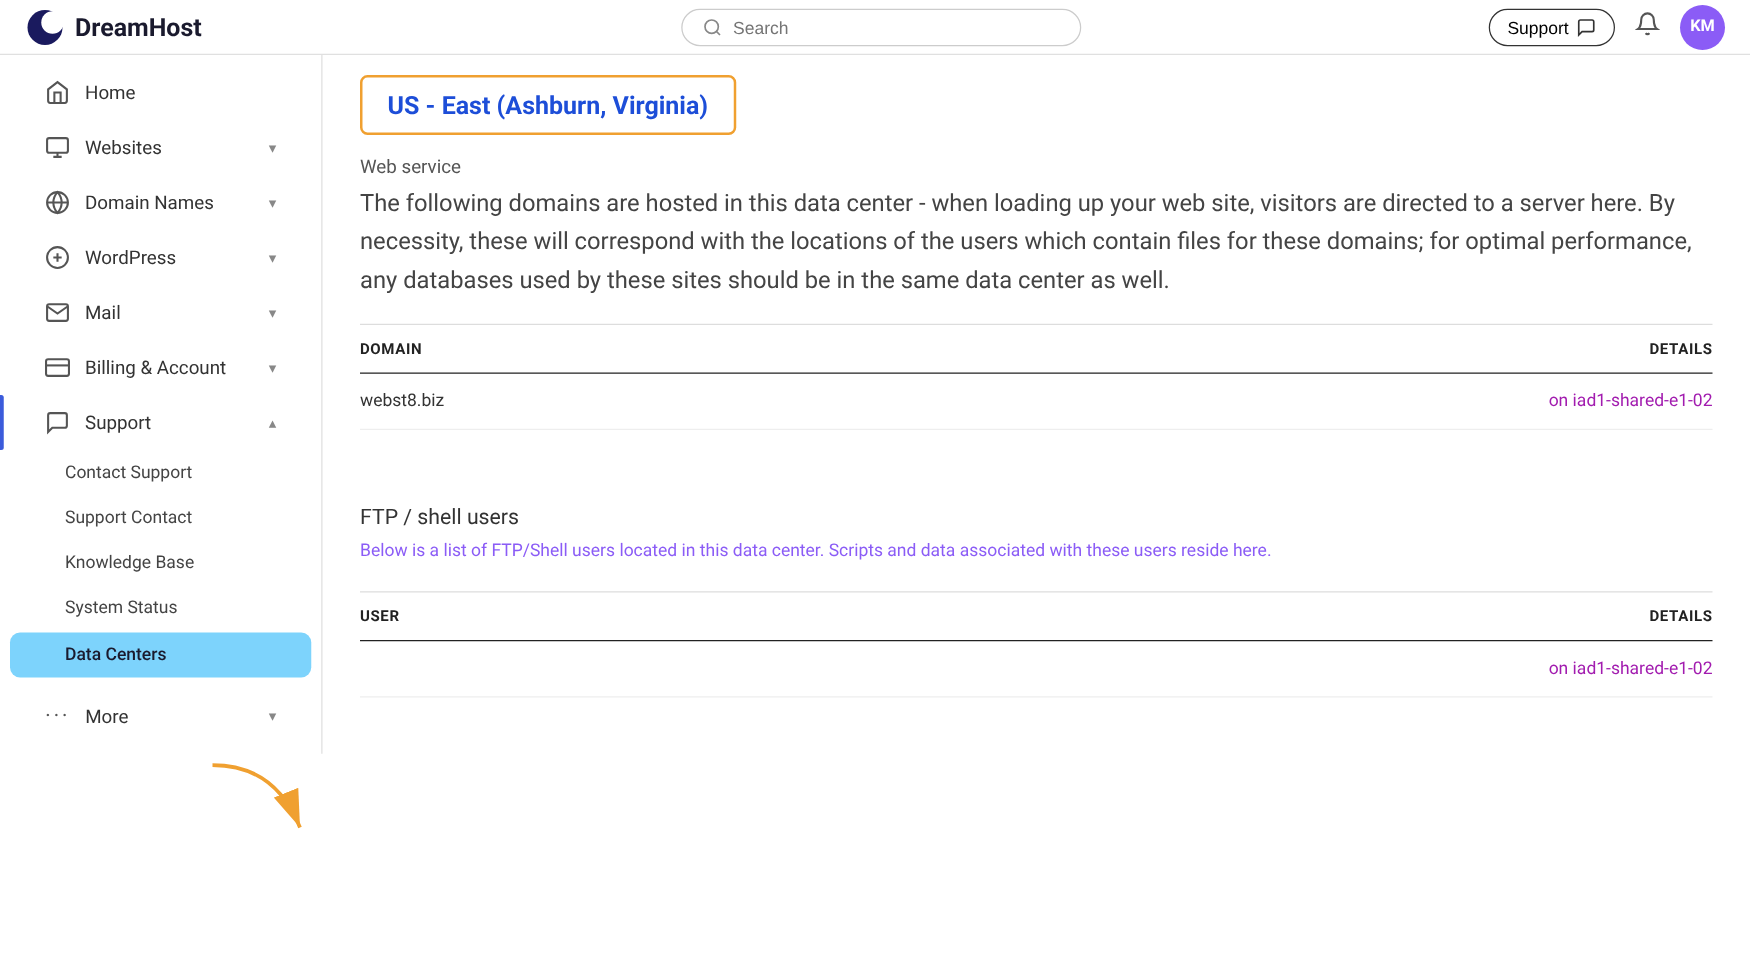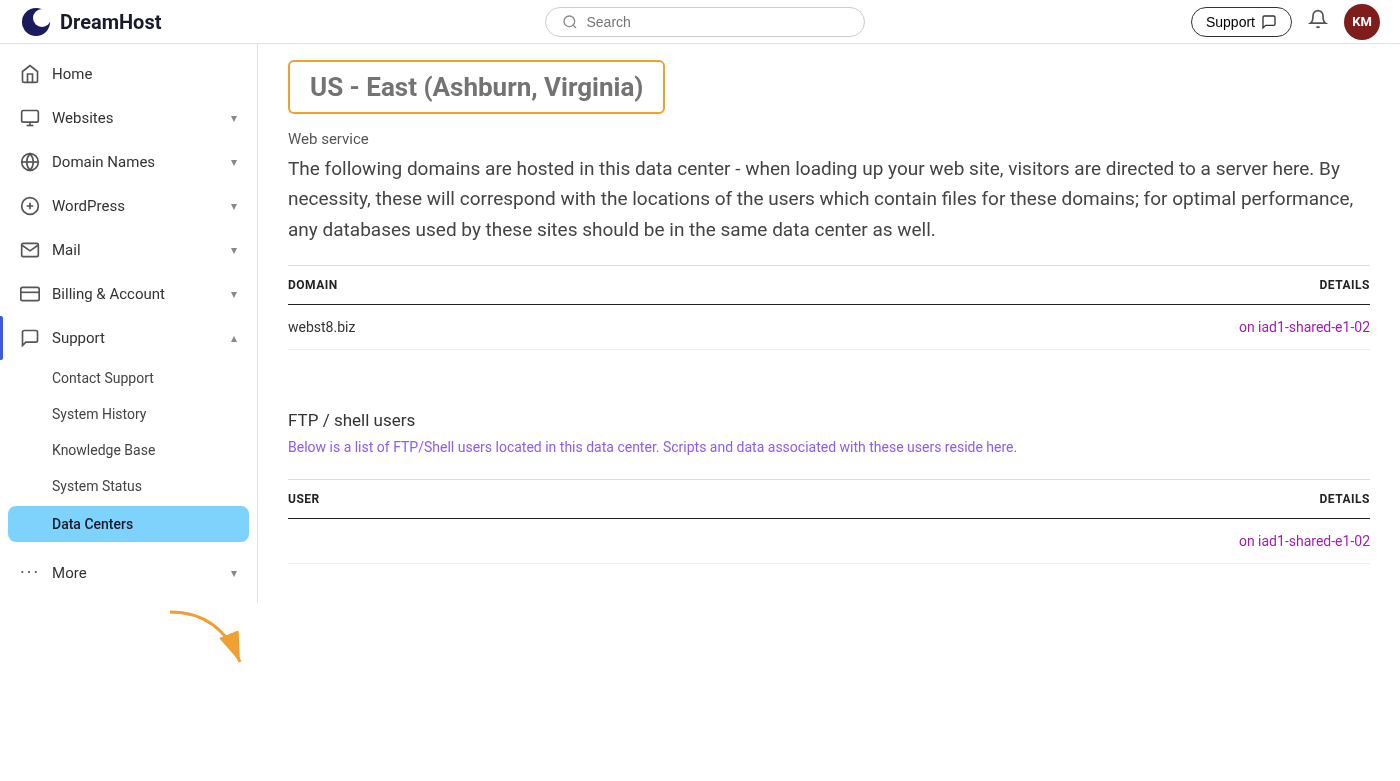--- a/index.html
+++ b/index.html
@@ -26,36 +26,36 @@
     }
     .search-icon-svg { color: #888; flex-shrink: 0; }
     .header-actions { display: flex; align-items: center; gap: 12px; }
     .support-btn {
       display: flex; align-items: center; gap: 6px;
       border: 1.5px solid #333; border-radius: 20px; padding: 6px 14px;
       font-size: 14px; font-weight: 500; cursor: pointer; background: #fff;
     }
     .bell-btn { background: none; border: none; cursor: pointer; padding: 4px; font-size: 18px; color: #555; }
     .avatar {
-      width: 36px; height: 36px; border-radius: 50%; background: #7f1d1d;
+      width: 36px; height: 36px; border-radius: 50%; background: #8b5cf6;
       display: flex; align-items: center; justify-content: center;
       color: #fff; font-weight: 700; font-size: 13px; cursor: pointer;
     }
 
     
     .layout { display: flex; flex: 1; overflow: hidden; }
 
     
     .sidebar {
       width: 258px; border-right: 1px solid #e0e0e0; background: #fff;
       overflow-y: auto; flex-shrink: 0; padding: 8px 0;
     }
     .nav-item {
       display: flex; align-items: center; gap: 12px;
-      padding: 12px 20px; cursor: pointer; font-size: 15px; color: #333;
+      padding: 12px 36px; cursor: pointer; font-size: 15px; color: #333;
       position: relative;
     }
     .nav-item .nav-icon { width: 20px; height: 20px; flex-shrink: 0; color: #555; }
     .nav-item .chevron { margin-left: auto; font-size: 12px; color: #888; }
     .nav-item.active-indicator::before {
       content: ''; position: absolute; left: 0; top: 0; bottom: 0;
       width: 3px; background: #3b5bdb; border-radius: 0 2px 2px 0;
     }
 
     
@@ -68,21 +68,21 @@
       font-weight: 500; color: #1a1a2e;
     }
 
     
     .main { flex: 1; overflow-y: auto; padding: 0; }
 
     .page-title-box {
       border: 2.5px solid #f0a030; border-radius: 6px; display: inline-block;
       padding: 10px 20px; margin: 16px 20px 16px 30px;
     }
-    .page-title-box h1 { font-size: 26px; font-weight: 700; color: #737373; }
+    .page-title-box h1 { font-size: 20px; font-weight: 700; color: #1d4ed8; }
 
     .content-section { padding: 0 30px 20px 30px; }
 
     .description { font-size: 14px; color: #444; margin-bottom: 16px; line-height: 1.6; }
 
     .service-label { font-size: 15px; color: #555; margin-bottom: 6px; }
     .service-description { font-size: 19px; color: #444; line-height: 1.6; margin-bottom: 20px; }
 
     .table-container { border-top: 1px solid #ddd; margin-bottom: 10px; }
     .table-header {
@@ -220,21 +220,21 @@
             <path d="M21 15a2 2 0 0 1-2 2H7l-4 4V5a2 2 0 0 1 2-2h14a2 2 0 0 1 2 2z"></path>
           </svg>
         <span>Support</span>
         <span class="chevron">▴</span>
       </div>
 
       <div class="sub-nav-item">
         <span>Contact Support</span>
       </div>
       <div class="sub-nav-item">
-        <span>System History</span>
+        <span>Support Contact</span>
       </div>
       <div class="sub-nav-item">
         <span>Knowledge Base</span>
       </div>
       <div class="sub-nav-item">
         <span>System Status</span>
       </div>
       <div class="sub-nav-item active">
         <span>Data Centers</span>
       </div>

